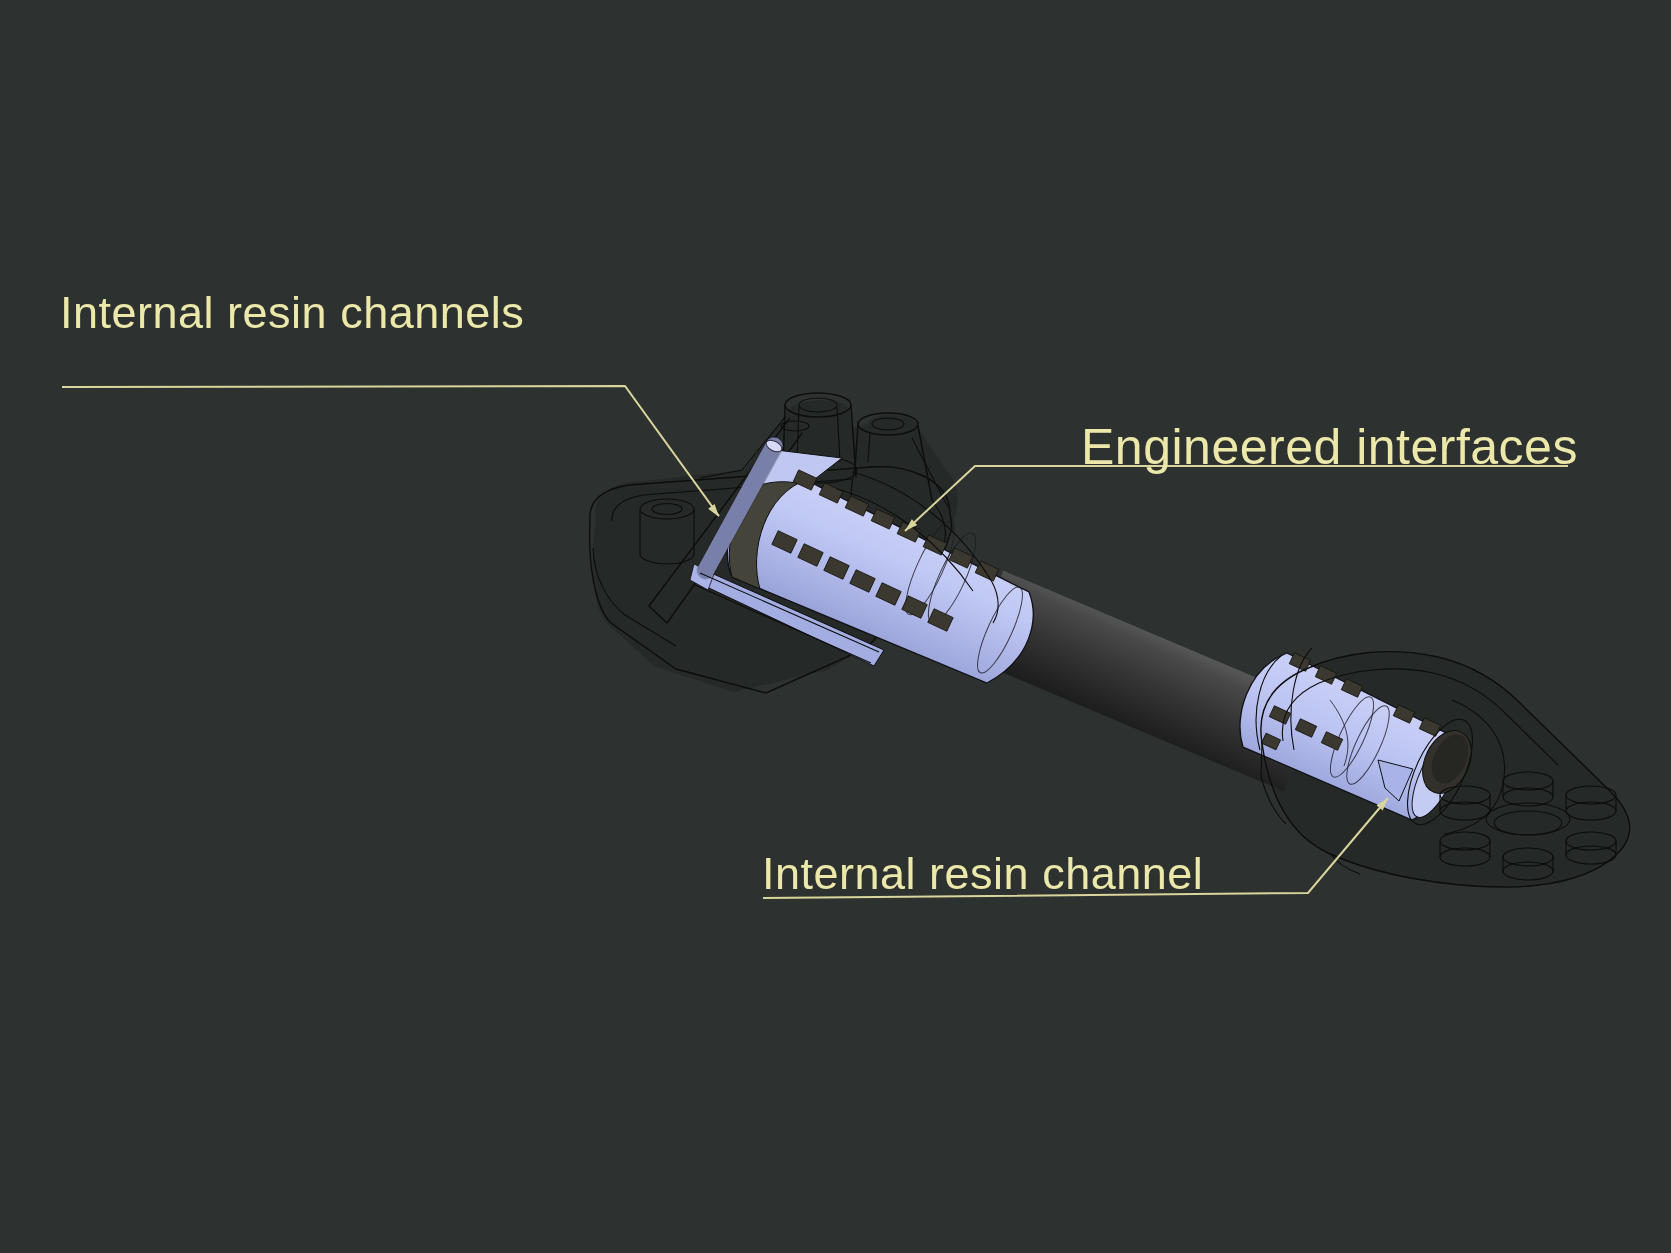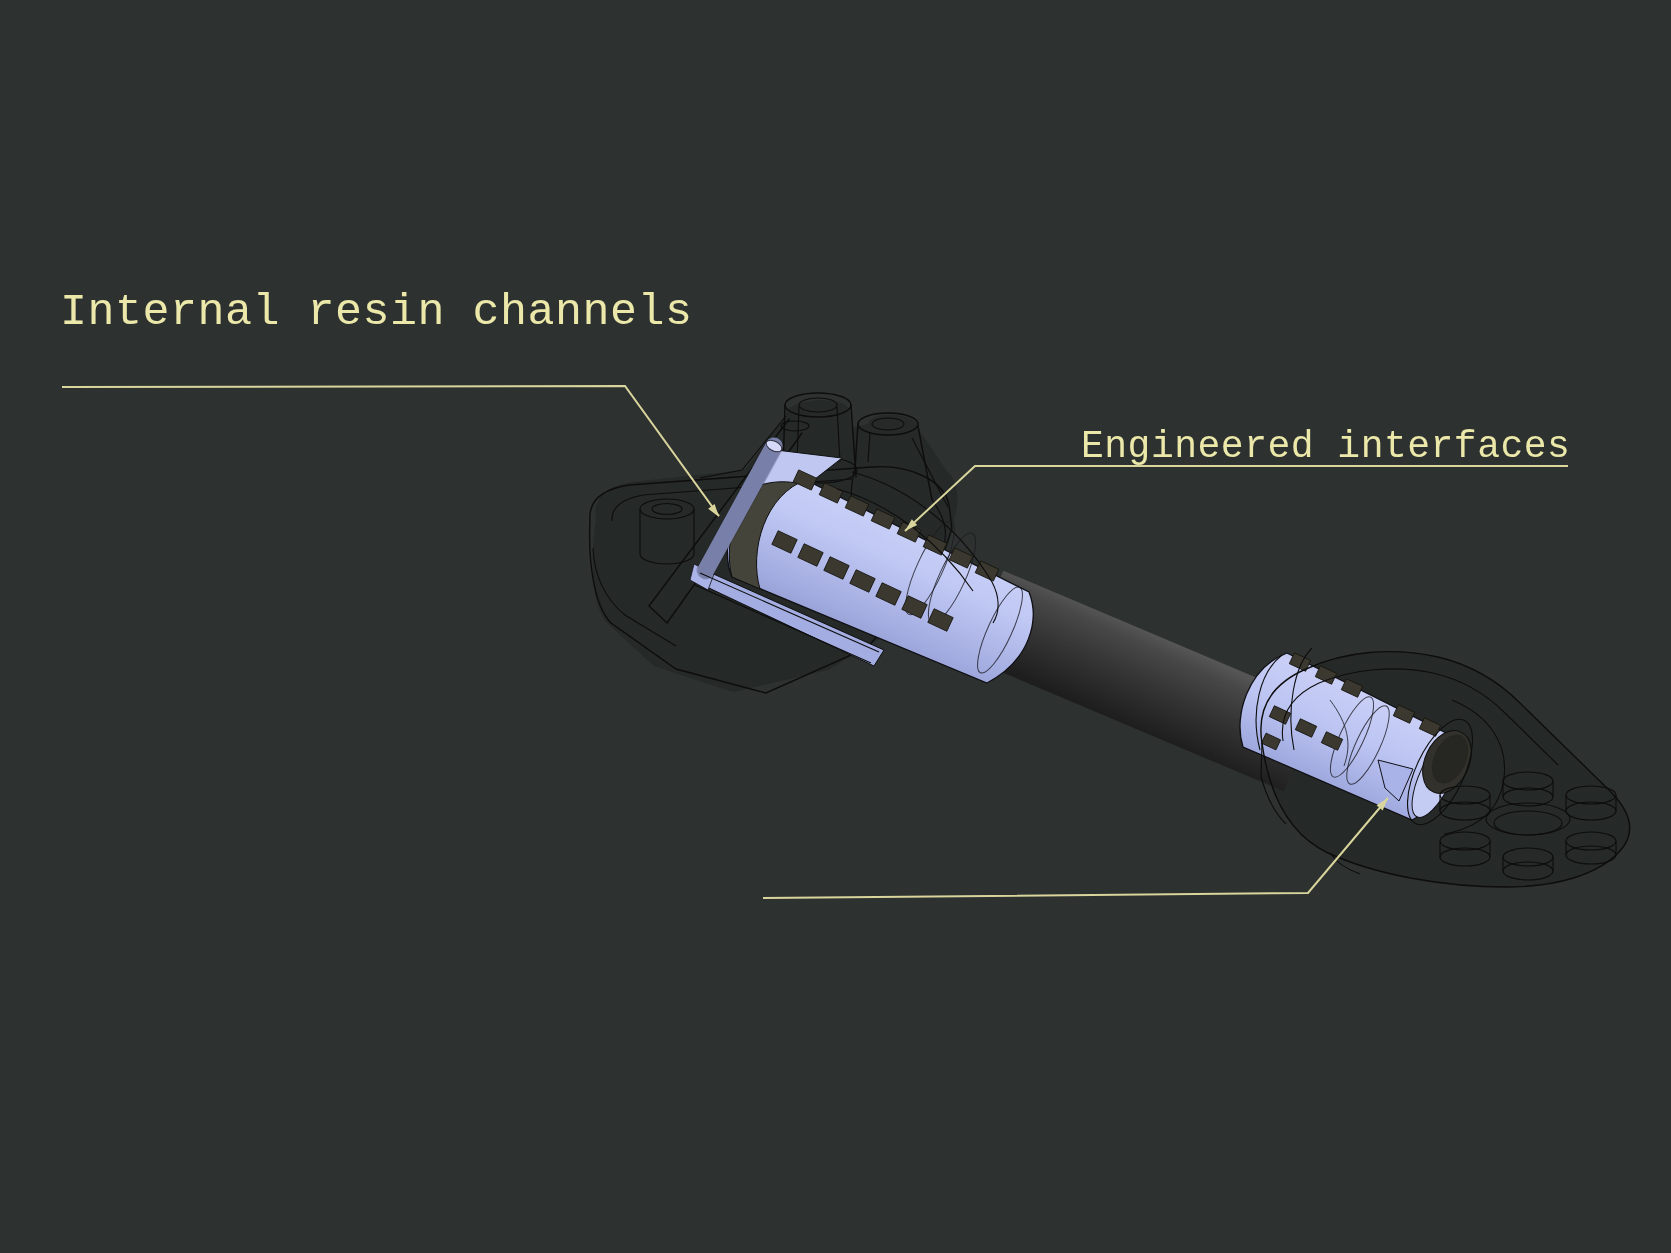--- a/index.html
+++ b/index.html
@@ -2,31 +2,31 @@
 <html style="--background: #2d3230; --label_text: #ece8aa; --leader_line: #d9d59c; --sleeve: #b7c0ee; --sleeve_highlight: #d5daf8; --sleeve_shadow: #8791c8; --slot: #3b392f; --tube: #363636; --wireframe: #0d0d0d;"><head>
 <meta charset="utf-8">
 <style>
   html,body{margin:0;padding:0;}
   body{
     width:1671px;height:1253px;
     background:var(--background,#2d3230);
     font-family:"Liberation Sans","DejaVu Sans",sans-serif;
     overflow:hidden;
   }
-  .stage{position:relative;width:1671px;height:1100px;font-family:Liberation Mono, monospace;}
+  .stage{position:relative;width:1671px;height:1100px;}
   .stage svg{position:absolute;left:0;top:0;}
   .callout{
     position:absolute;
     color:var(--label_text,#ece8aa);
     font-size:45px;
     line-height:49px;
     letter-spacing:0.5px;
     white-space:nowrap;
   }
-  .callout.big{font-size:38px;line-height:54px;}
+  .callout.big{font-size:50px;line-height:54px;}
   .wire{stroke:var(--wireframe,#0d0d0d);stroke-width:1.4;fill:none;stroke-linecap:round;}
   .wire-thin{stroke:var(--wireframe,#0d0d0d);stroke-width:1.1;fill:none;}
   .ghost{fill:rgba(8,10,9,0.22);stroke:none;}
   .slot{fill:var(--slot,#3b392f);stroke:#15140e;stroke-width:0.8;}
   .leader{stroke:var(--leader_line,#ddd89e);stroke-width:2;fill:none;}
   .arrow{fill:var(--leader_line,#ddd89e);stroke:none;}
   .seam{stroke:#1b1b22;stroke-width:1;fill:none;opacity:.8;}
 </style>
 </head>
 <body>
@@ -225,14 +225,15 @@
     <polygon class="arrow" points="1388,798 1382.7,810.5 1376.5,805.3"></polygon>
   </g>
 </svg>
 
   <div class="callout" style="left:60px;top:288px;">
     <div>Internal resin channels</div>
   </div>
 
   <div class="callout big" style="left:1081px;top:420px;">Engineered interfaces</div>
 
+  <div class="callout" style="left:762px;top:849px;">Internal resin channel</div>
 
 </div>
 
 </body></html>

